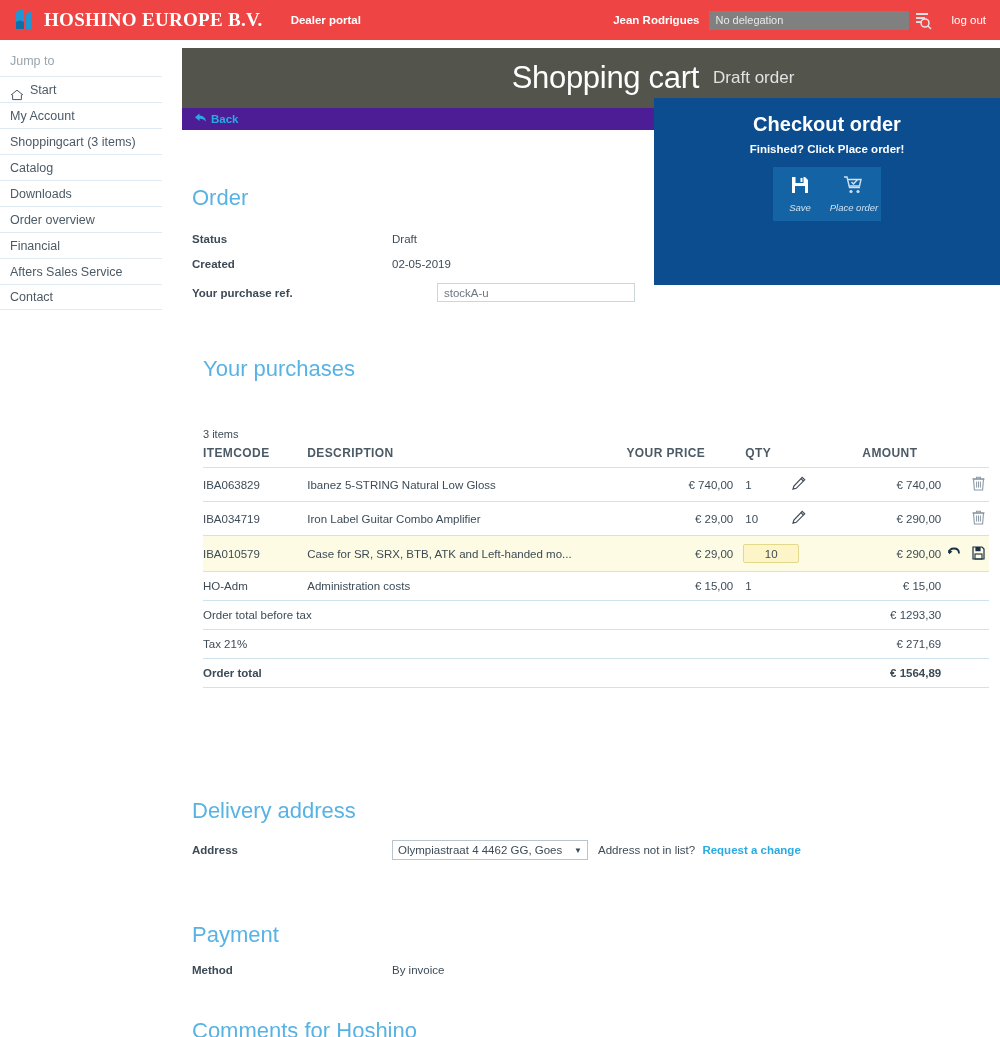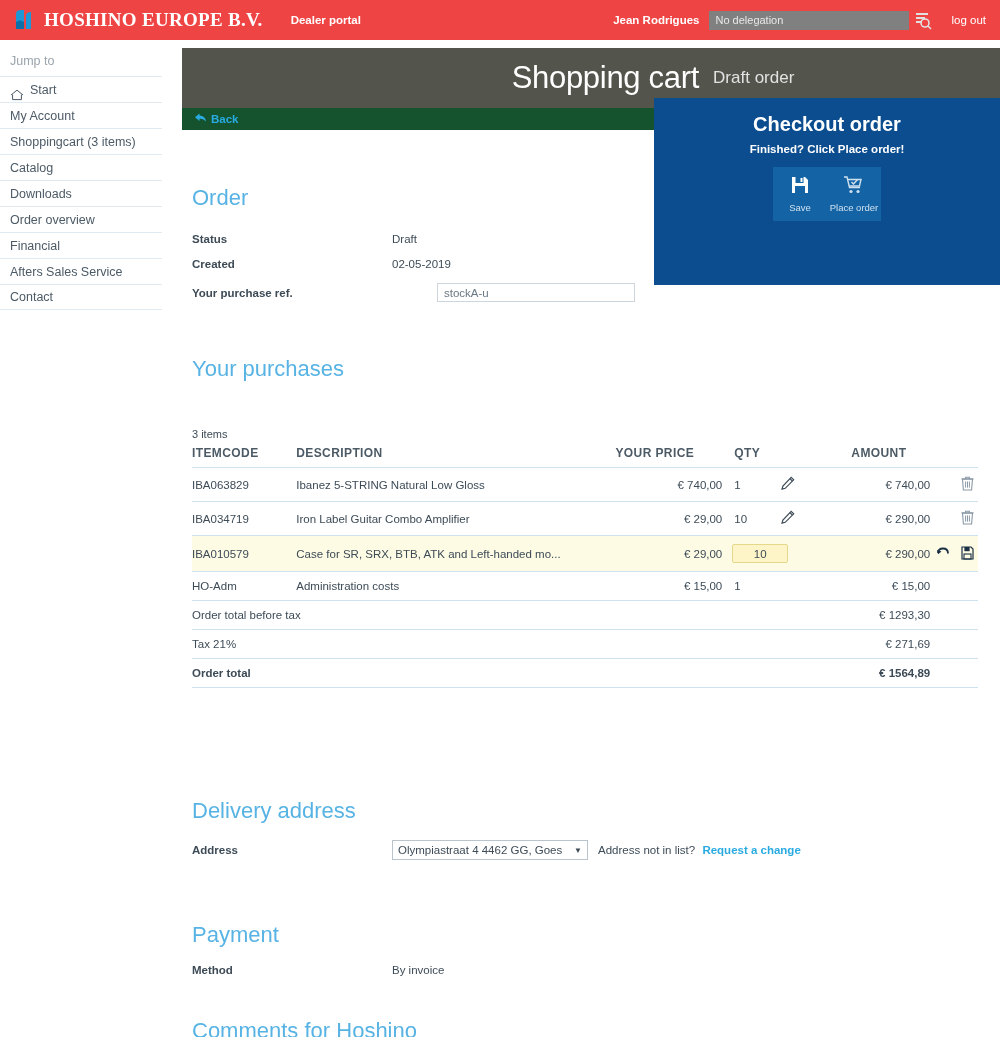--- a/index.html
+++ b/index.html
@@ -86,39 +86,39 @@
   .title-main {
     color: #ffffff; font-size: 31px; font-weight: normal;
     letter-spacing: -0.3px;
   }
   .title-sub {
     color: #e2e2e2; font-size: 17px; margin-left: 14px;
   }
   .back-bar {
     position: absolute; left: 20px; top: 68px;
     width: 682px; height: 22px;
-    background: #14532d;
+    background: #4c1d95;
     display: flex; align-items: center; padding-left: 12px;
   }
   .back-arrow { color: #29abe2; font-size: 12px; margin-right: 4px; }
   .back-text { color: #29abe2; font-size: 11.5px; font-weight: bold; }
 
   
   .checkout {
     position: absolute; left: 654px; top: 98px;
     width: 346px; height: 187px;
     background: #0b4d8f;
     text-align: center; color: #ffffff;
   }
   .checkout-title {
     font-size: 20px; font-weight: bold; line-height: 25px;
     padding-top: 14px; width: 180px; margin: 0 auto;
   }
   .checkout-sub { font-size: 11.5px; font-weight: bold; margin-top: 6px; }
-  .checkout-buttons { display: flex; justify-content: center; gap: 0; margin-top: 12px; }
+  .checkout-buttons { display: flex; justify-content: center; gap: 0; margin-top: 12px; font-style: italic; }
   .cbtn {
     width: 54px; height: 54px; background: #1464a5;
     display: flex; flex-direction: column; align-items: center;
     justify-content: center; color: #cfe0ef;
   }
   .cbtn-label { font-size: 9.5px; margin-top: 3px; }
 
   
   .section-h {
     color: #57b3e4; font-size: 22px; font-weight: normal;
@@ -127,21 +127,21 @@
   .kv-key { width: 200px; font-weight: bold; color: #3d4b57; }
   .kv-val { color: #3d4b57; }
 
   .order-sec { position: absolute; left: 192px; top: 185px; width: 560px; }
   .purchref-input {
     width: 198px; height: 19px; border: 1px solid #ccd6dd; background: #fff;
     font-size: 11.5px; color: #6b7883; padding-left: 6px;
     font-family: "Liberation Sans", sans-serif;
   }
 
-  .purchases-sec { position: absolute; left: 192px; top: 356px; width: 786px; }
+  .purchases-sec { position: absolute; left: 203px; top: 356px; width: 786px; }
   .items-count { font-size: 11px; color: #3d4b57; margin-top: 46px; }
 
   table.cart { width: 786px; border-collapse: collapse; margin-top: 6px; }
   table.cart th {
     font-size: 12px; color: #4c5a66; font-weight: bold;
     letter-spacing: 0.4px; text-align: left;
     padding: 0 0 7px 0; border-bottom: 1px solid #cfe2ef;
   }
   table.cart td {
     font-size: 11.5px; color: #3d4b57;

